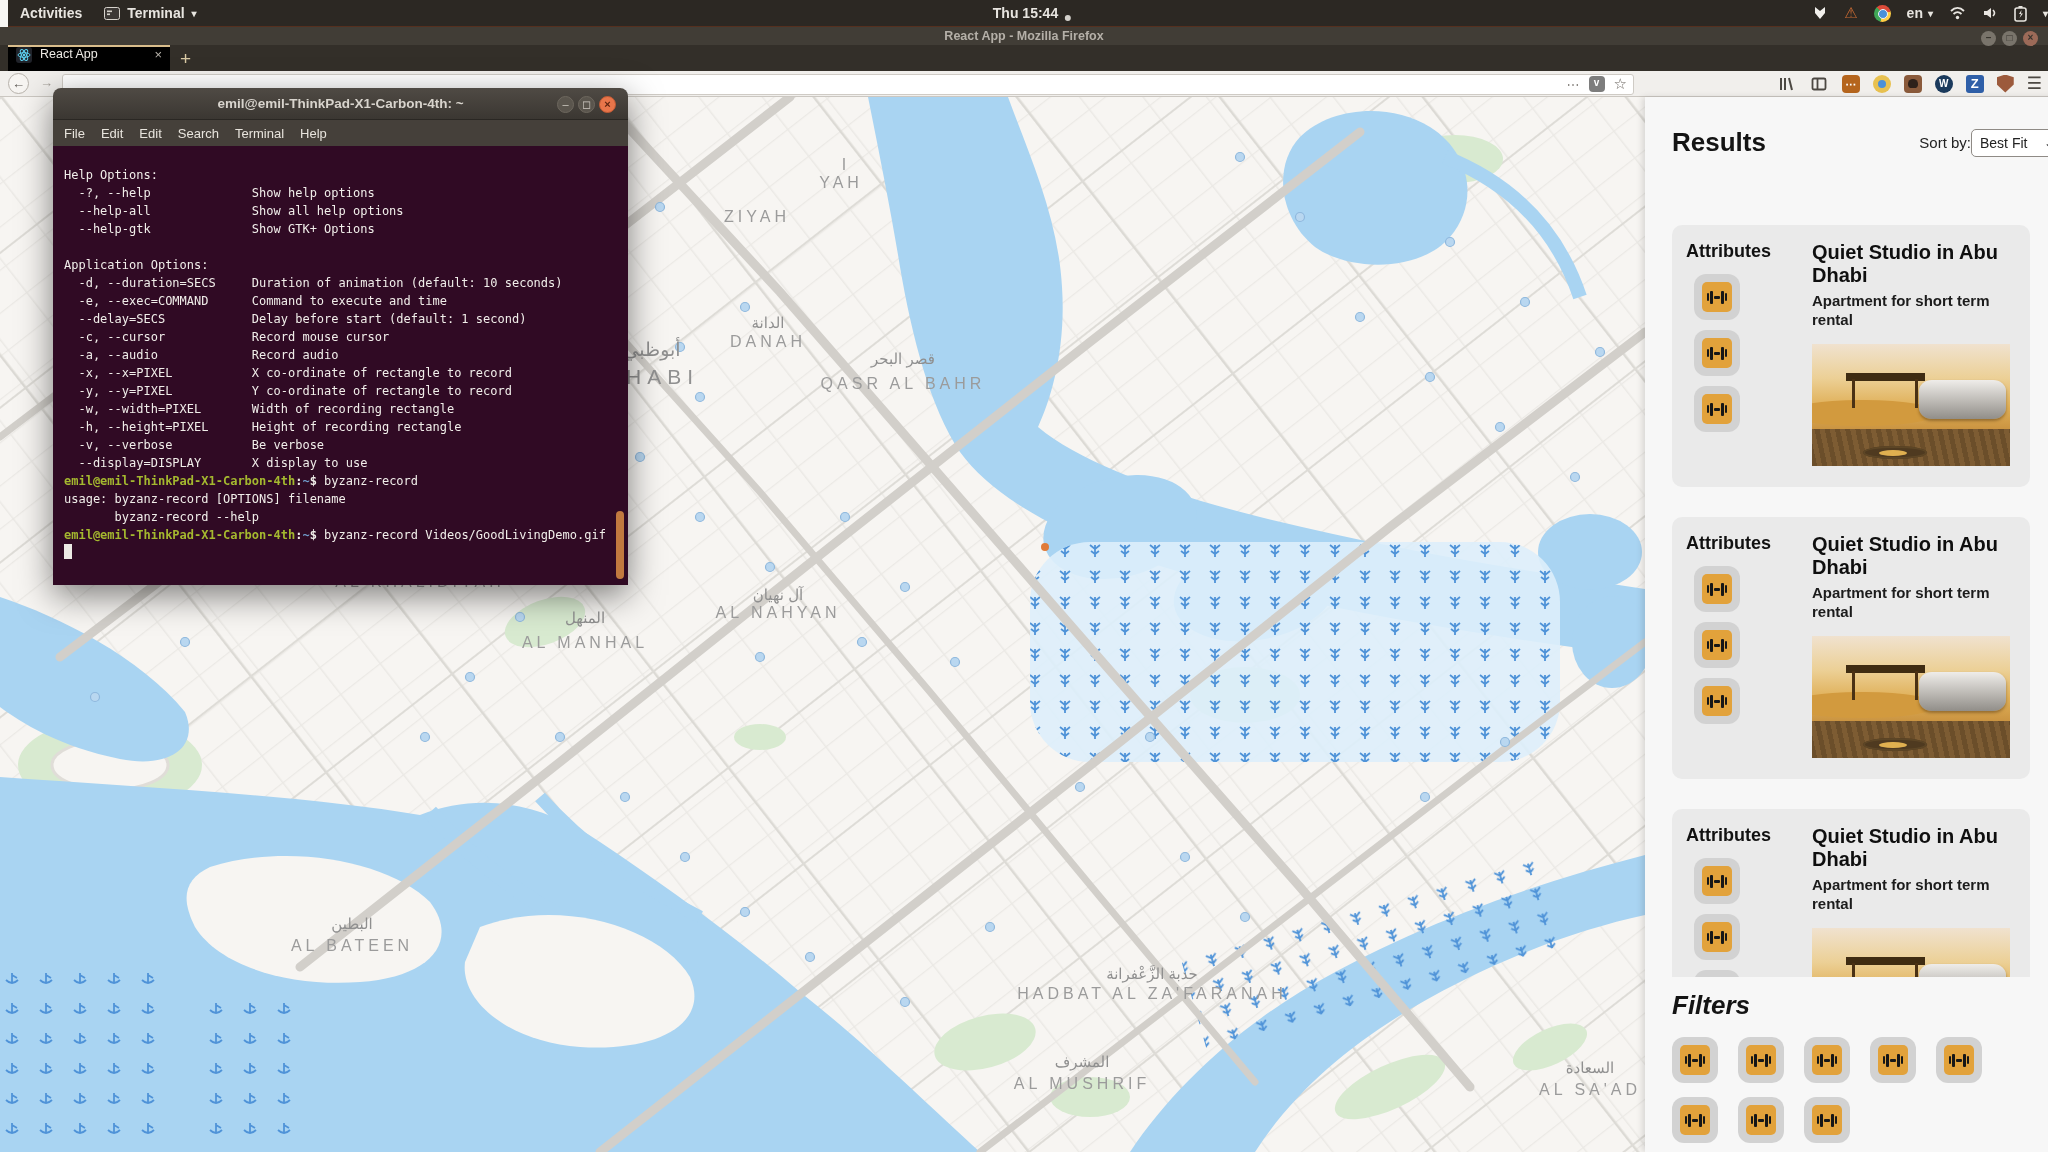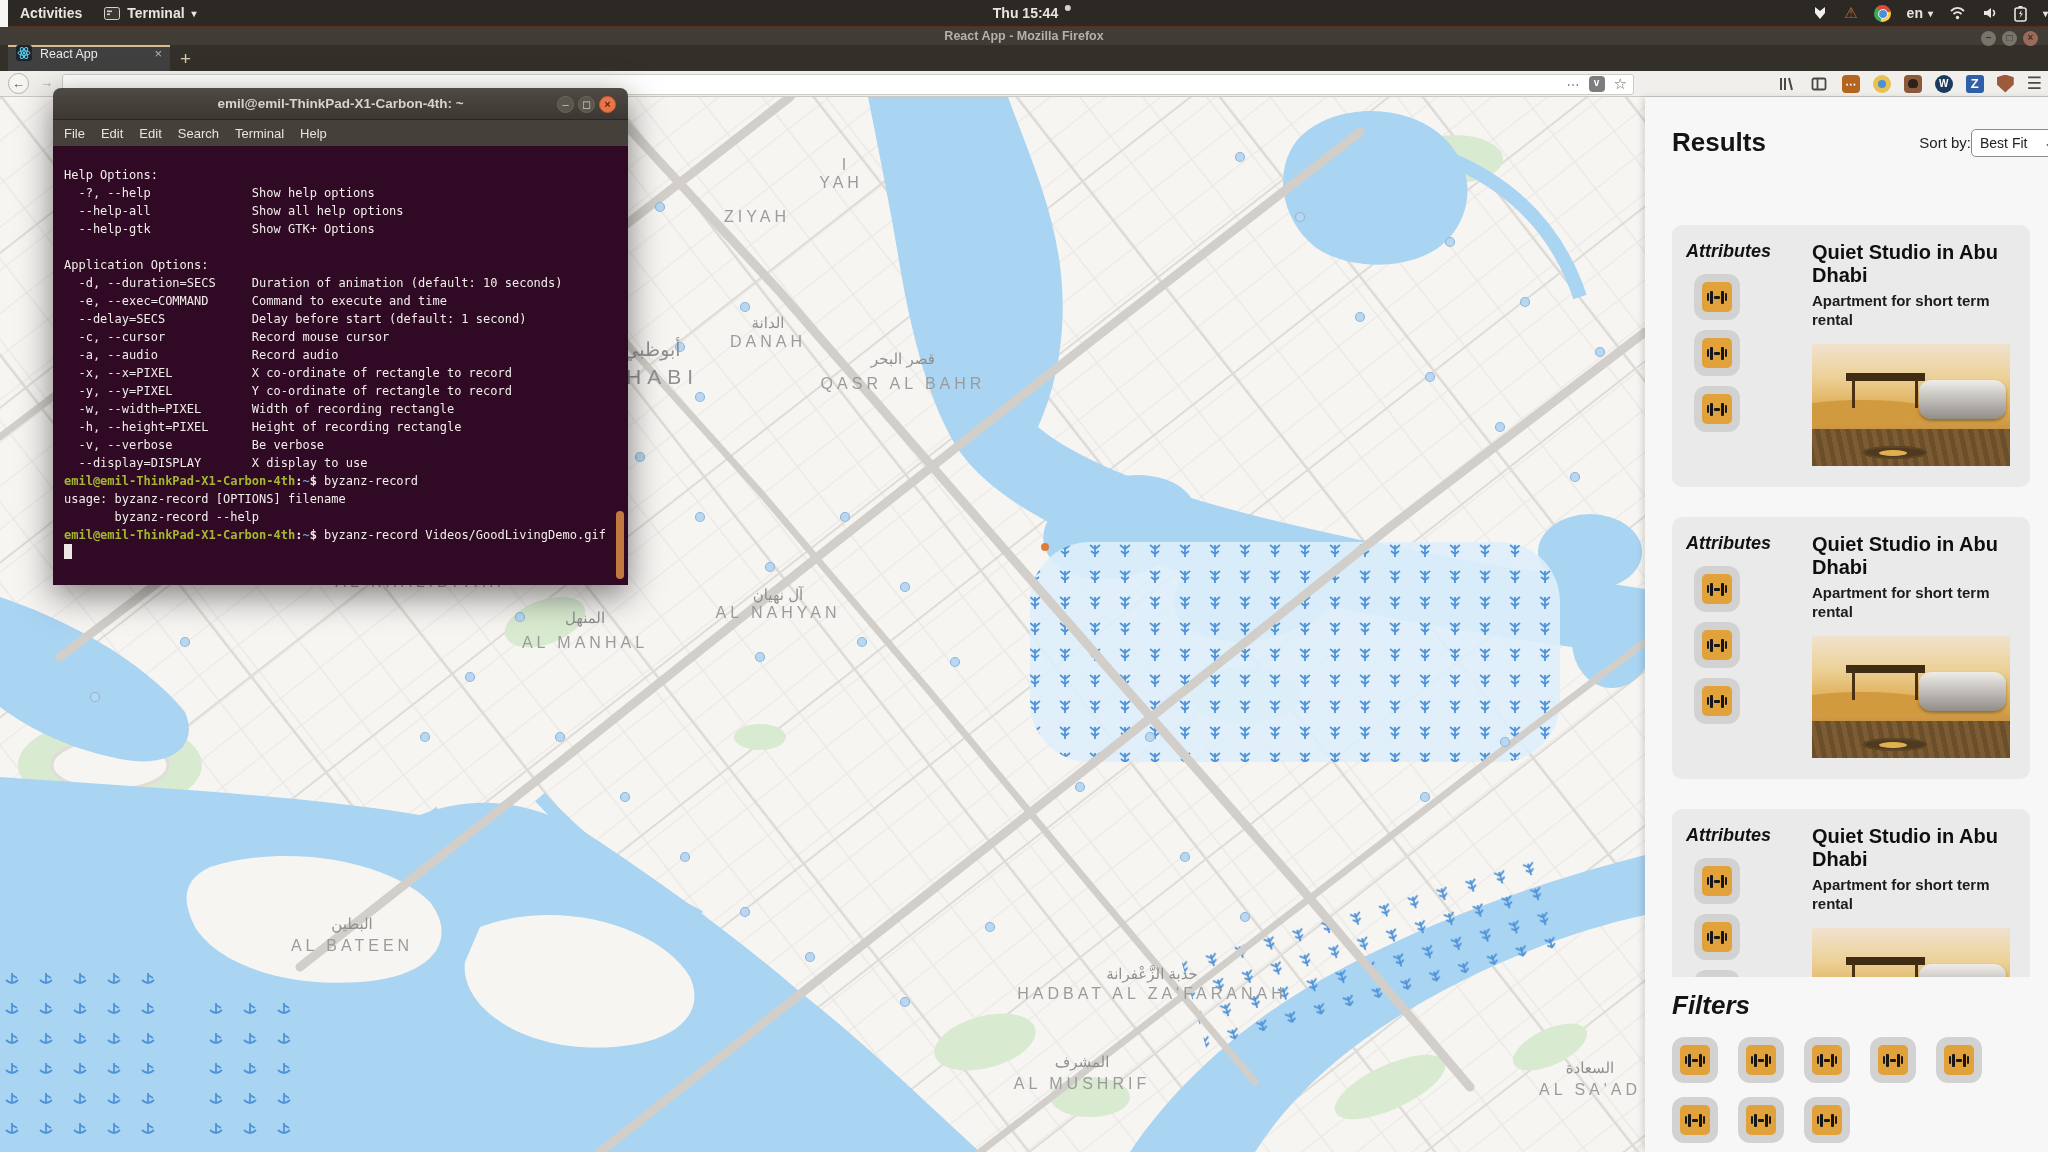--- a/index.html
+++ b/index.html
@@ -5,43 +5,43 @@
   * { margin:0; padding:0; box-sizing:border-box; }
   html,body { width:2048px; height:1152px; overflow:hidden; background:#000; }
   body { font-family:"Liberation Sans", sans-serif; position:relative; }
   #screen { position:absolute; inset:0; width:2048px; height:1152px; background:#f7f6f3; }
 
   
   #topbar { position:absolute; left:8px; top:0; width:2048px; height:27px; background:#2c2823;
             border-bottom:1px solid #55301f; color:#e8e5e0; font-size:14px; font-weight:bold;
             display:flex; align-items:center; z-index:200; }
   #topbar .tleft { display:flex; align-items:center; gap:22px; padding-left:12px; }
-  #topbar .tcenter { position:absolute; left:50%; transform:translateX(-50%); display:flex; align-items:flex-start; gap:7px; }
+  #topbar .tcenter { position:absolute; left:50%; transform:translateX(-50%); display:flex; align-items:flex-end; gap:7px; }
   #topbar .tright { position:absolute; right:8px; display:flex; align-items:center; gap:16px; }
   .appmenu { display:flex; align-items:center; gap:7px; }
   .clock-dot { width:6px; height:6px; border-radius:50%; background:#d4d1cc; }
   .caret { font-size:10px; }
   .tray-ic { display:flex; align-items:center; }
   .warn-glyph { color:#c96a33; font-weight:normal; font-size:15px; }
   .chrome-ic { width:17px; height:17px; border-radius:50%;
       background:conic-gradient(from -45deg, #dd4b39 0 120deg, #ffce44 0 240deg, #3fa757 0 360deg);
       position:relative; }
   .chrome-ic::after { content:""; position:absolute; left:4.5px; top:4.5px; width:8px; height:8px;
       border-radius:50%; background:#4a90d9; border:1.5px solid #f2f2f2; }
 
   
   #ff-titlebar { position:absolute; left:0; top:27px; width:2048px; height:18px; background:#413d36;
       color:#b5b0a8; font-size:12.5px; font-weight:bold; text-align:center; line-height:18px; z-index:5; }
   #ff-winctl { position:absolute; right:10px; top:31px; display:flex; gap:6px; z-index:6; }
   .wc { width:15px; height:15px; border-radius:50%; background:#79746b; color:#36332d; font-size:10px;
         line-height:14px; text-align:center; font-weight:bold; }
   .wc.close { background:#9c6a58; }
   #ff-tabbar { position:absolute; left:0; top:45px; width:2048px; height:26px; background:#332f29; z-index:5; }
-  .tab { position:absolute; left:8px; top:0; width:162px; height:26px; background:#404040;
-         border-top:2px solid #d9bd8c; display:flex; align-items:flex-end; padding:10px 8px; gap:8px; }
+  .tab { position:absolute; left:8px; top:0; width:162px; height:26px; background:#000000;
+         border-top:2px solid #d9bd8c; display:flex; align-items:flex-start; padding:0 8px; gap:8px; }
   .tab-label { color:#ece9e4; font-size:12.5px; flex:1; }
   .tab-close { color:#b8b4ac; font-size:13px; }
   .newtab { position:absolute; left:180px; top:2px; color:#d9c9a4; font-size:19px; line-height:24px; }
   #ff-navbar { position:absolute; left:0; top:71px; width:2048px; height:26px; background:#f1efec;
       border-bottom:1px solid #cbc7c1; z-index:5; }
   .nav-btn { position:absolute; top:2px; width:21px; height:21px; border-radius:50%; text-align:center;
       line-height:19px; font-size:13px; color:#5a5651; }
   .nav-back { left:8px; border:1px solid #b7b2ab; background:#f7f5f2; }
   .nav-fwd { left:36px; color:#a39e97; }
   #urlbar { position:absolute; left:62px; top:2.5px; width:1572px; height:21px; background:#fff;
@@ -81,21 +81,21 @@
   #results-header { position:absolute; left:27px; right:18px; top:30px; display:flex; align-items:center; }
   #results-heading { font-size:26px; font-weight:bold; color:#141414; }
   #sort-wrap { margin-left:auto; display:flex; align-items:center; }
   #sort-label { font-size:15px; color:#222; }
   #sort-select { width:92px; height:28px; background:#fff; border:1px solid #8f8b86; border-radius:5px;
       font-size:14px; color:#222; display:flex; align-items:center; padding:0 8px; gap:8px; }
   #sort-select .chev { margin-left:auto; font-size:12px; color:#333; }
   #results-list { position:absolute; left:27px; top:128px; width:358px; height:752px; overflow:hidden; }
   .card { width:358px; height:262px; background:#eaeaea; border-radius:10px; margin-bottom:30px;
       padding:16px 14px; display:flex; gap:14px; }
-  .card-left { width:112px;font-style:italic; }
+  .card-left { width:112px; }
   .attr-heading { font-size:18px; font-weight:bold; color:#111; margin-bottom:12px; }
   .attr-btn { width:46px; height:46px; background:#d2d2d2; border-radius:12px; margin:0 0 10px 8px;
       display:flex; align-items:center; justify-content:center; }
   .attr-inner { width:30px; height:30px; background:#e2a23b; border-radius:5px; display:flex;
       align-items:center; justify-content:center; }
   .dumb { display:flex; align-items:center; gap:1px; }
   .dumb span { background:#171717; border-radius:1px; }
   .d1 { width:2px; height:8px; } .d2 { width:3px; height:13px; } .d3 { width:6px; height:3px; }
   .card-right { flex:1; }
   .card-title { font-size:20px; font-weight:bold; color:#0f0f0f; line-height:1.15; }

